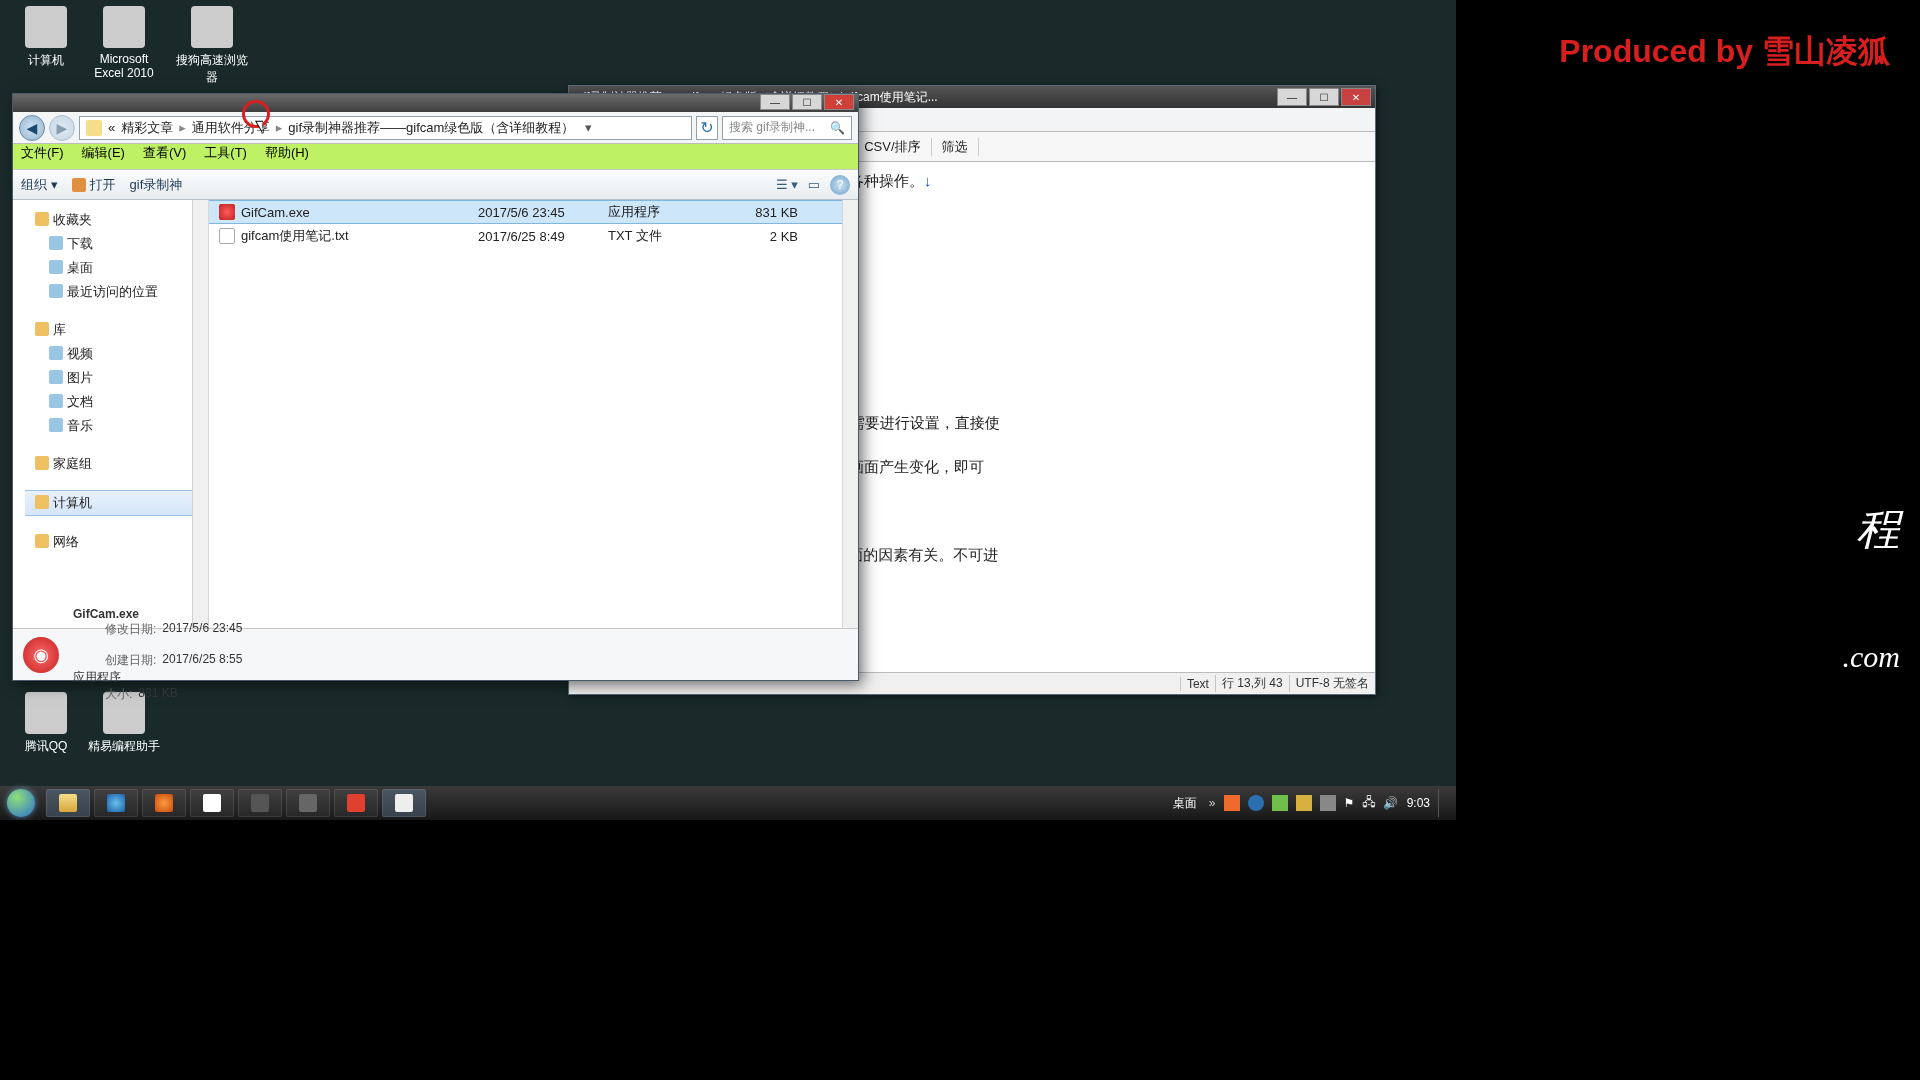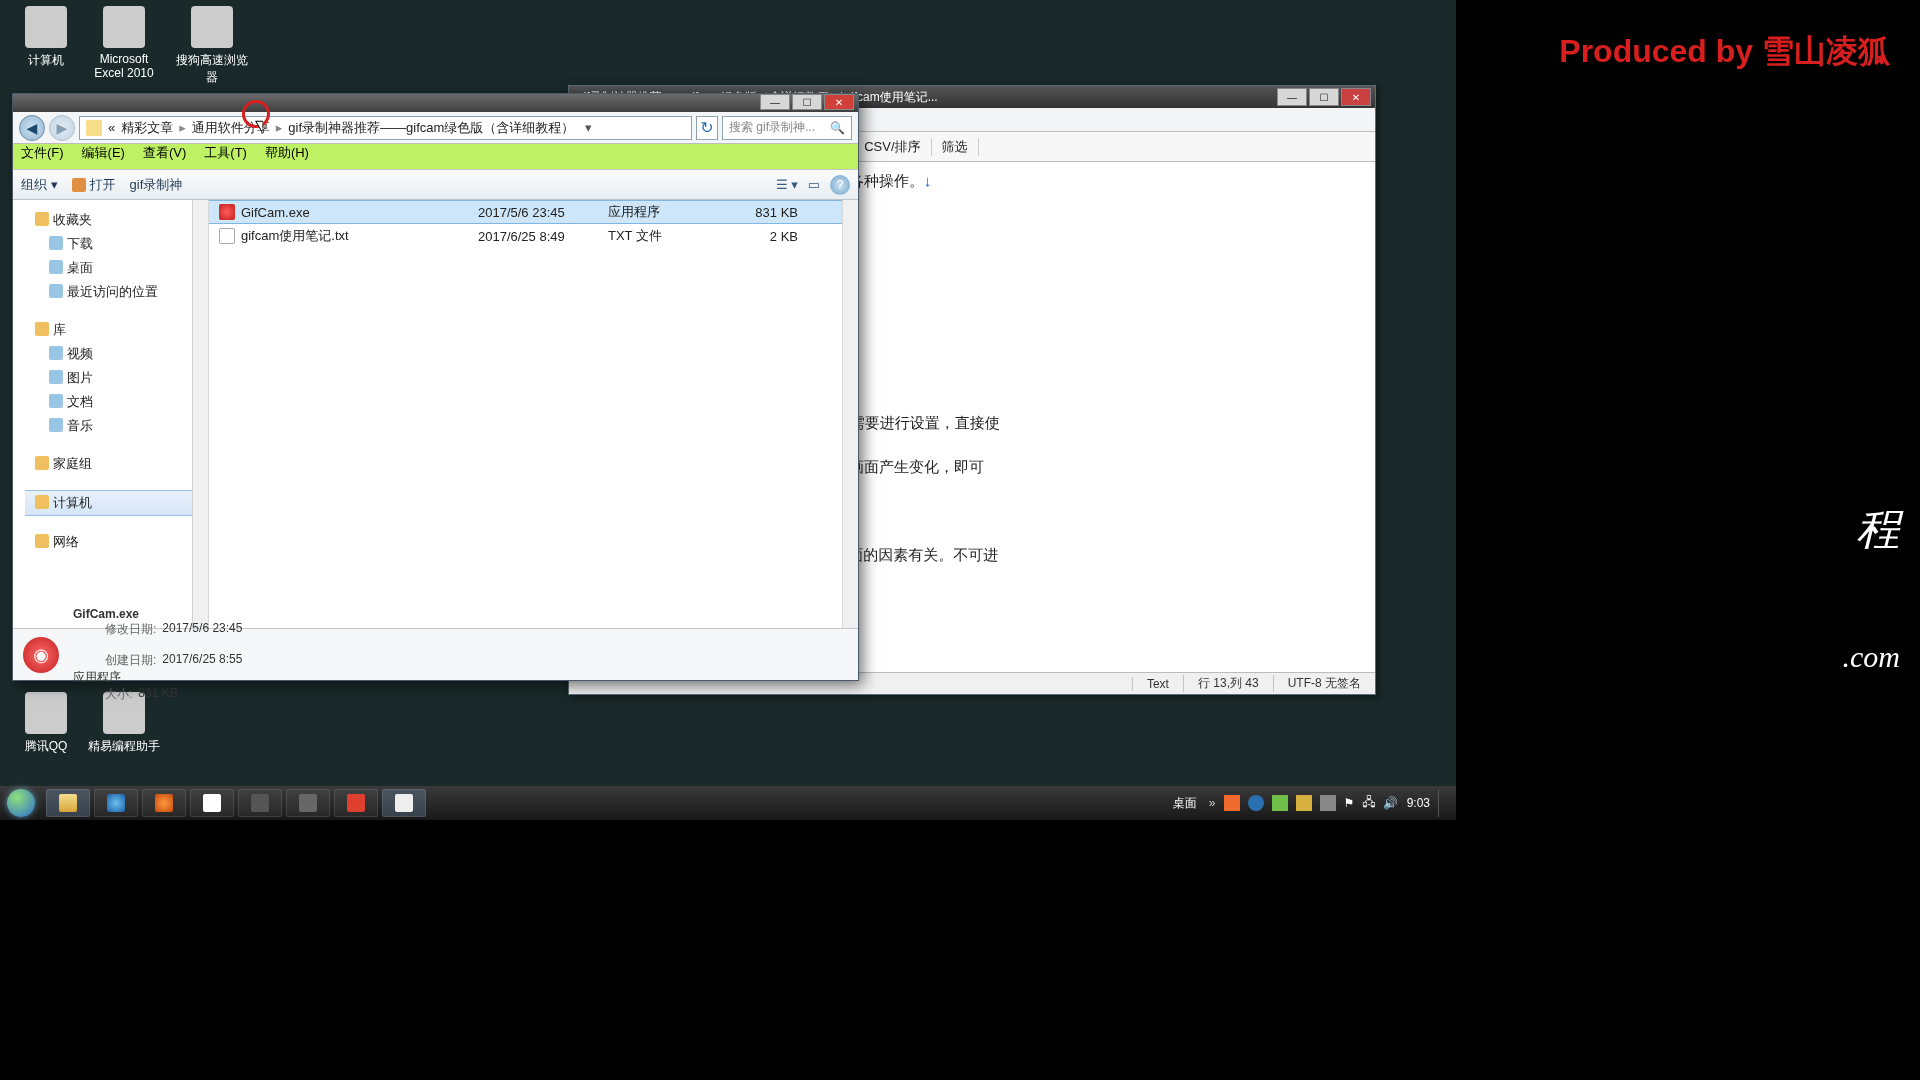--- a/index.html
+++ b/index.html
@@ -29,21 +29,21 @@
 .ed-title-text { flex: 1; white-space: nowrap; overflow: hidden; text-overflow: ellipsis; padding-left: 4px; }
 .wbtn { width: 30px; height: 18px; margin-left: 2px; background: #d7d7d7; border: 1px solid #888; display: flex; align-items: center; justify-content: center; font-size: 10px; color: #222; }
 .wbtn.close { background: #c84040; color: #fff; }
 .ed-menubar { height: 24px; background: #f3f4f5; border-bottom: 1px solid #bcbcbc; display: flex; align-items: center; font-size: 13px; color: #222; }
 .ed-menubar span { padding: 0 10px; }
 .ed-toolbar { height: 30px; background: #f7f7f7; border-bottom: 1px solid #bcbcbc; display: flex; align-items: center; font-size: 13px; color: #222; }
 .ed-toolbar .tb { padding: 0 10px; border-right: 1px solid #ccc; }
 .ed-body { position: absolute; top: 76px; left: 0; right: 0; bottom: 22px; background: #fff; color: #222; font-size: 15px; padding: 8px 10px; line-height: 22px; overflow: hidden; }
 .ed-body .dl { color: #0a57d6; }
 .ed-status { position: absolute; bottom: 0; left: 0; right: 0; height: 22px; background: #f0f0f0; border-top: 1px solid #bcbcbc; display: flex; align-items: center; justify-content: flex-end; font-size: 12px; color: #333; }
-.ed-status span { padding: 0 14px; border-left: 1px solid #c4c4c4; }
+.ed-status span { padding: 0 6px; border-left: 1px solid #c4c4c4; }
 
 
 .explorer { position: absolute; top: 93px; left: 12px; width: 847px; height: 588px;
   background: #fff; border: 1px solid #4a5a6a; box-shadow: 4px 4px 14px rgba(0,0,0,.55); }
 .ex-title { height: 18px; background: linear-gradient(#6b6b6b,#3f3f3f); display: flex; justify-content: flex-end; padding-right: 4px; }
 .ex-title .wbtn { height: 16px; }
 .ex-title .wbtn.close { background: #d04038; }
 .ex-addr { height: 32px; background: #f3f5f7; border-bottom: 1px solid #bcbcbc; display: flex; align-items: center; padding: 0 6px; gap: 4px; }
 .navbtn { width: 26px; height: 26px; border-radius: 50%; background: radial-gradient(#cfe3f3,#94b6d0); border: 1px solid #6a8ba6; display: flex; align-items: center; justify-content: center; color: #1b4a6e; font-size: 14px; }
 .addrbox { flex: 1; height: 24px; background: #fff; border: 1px solid #8ea3b0; display: flex; align-items: center; font-size: 13px; color: #222; padding: 0 6px; gap: 6px; }

